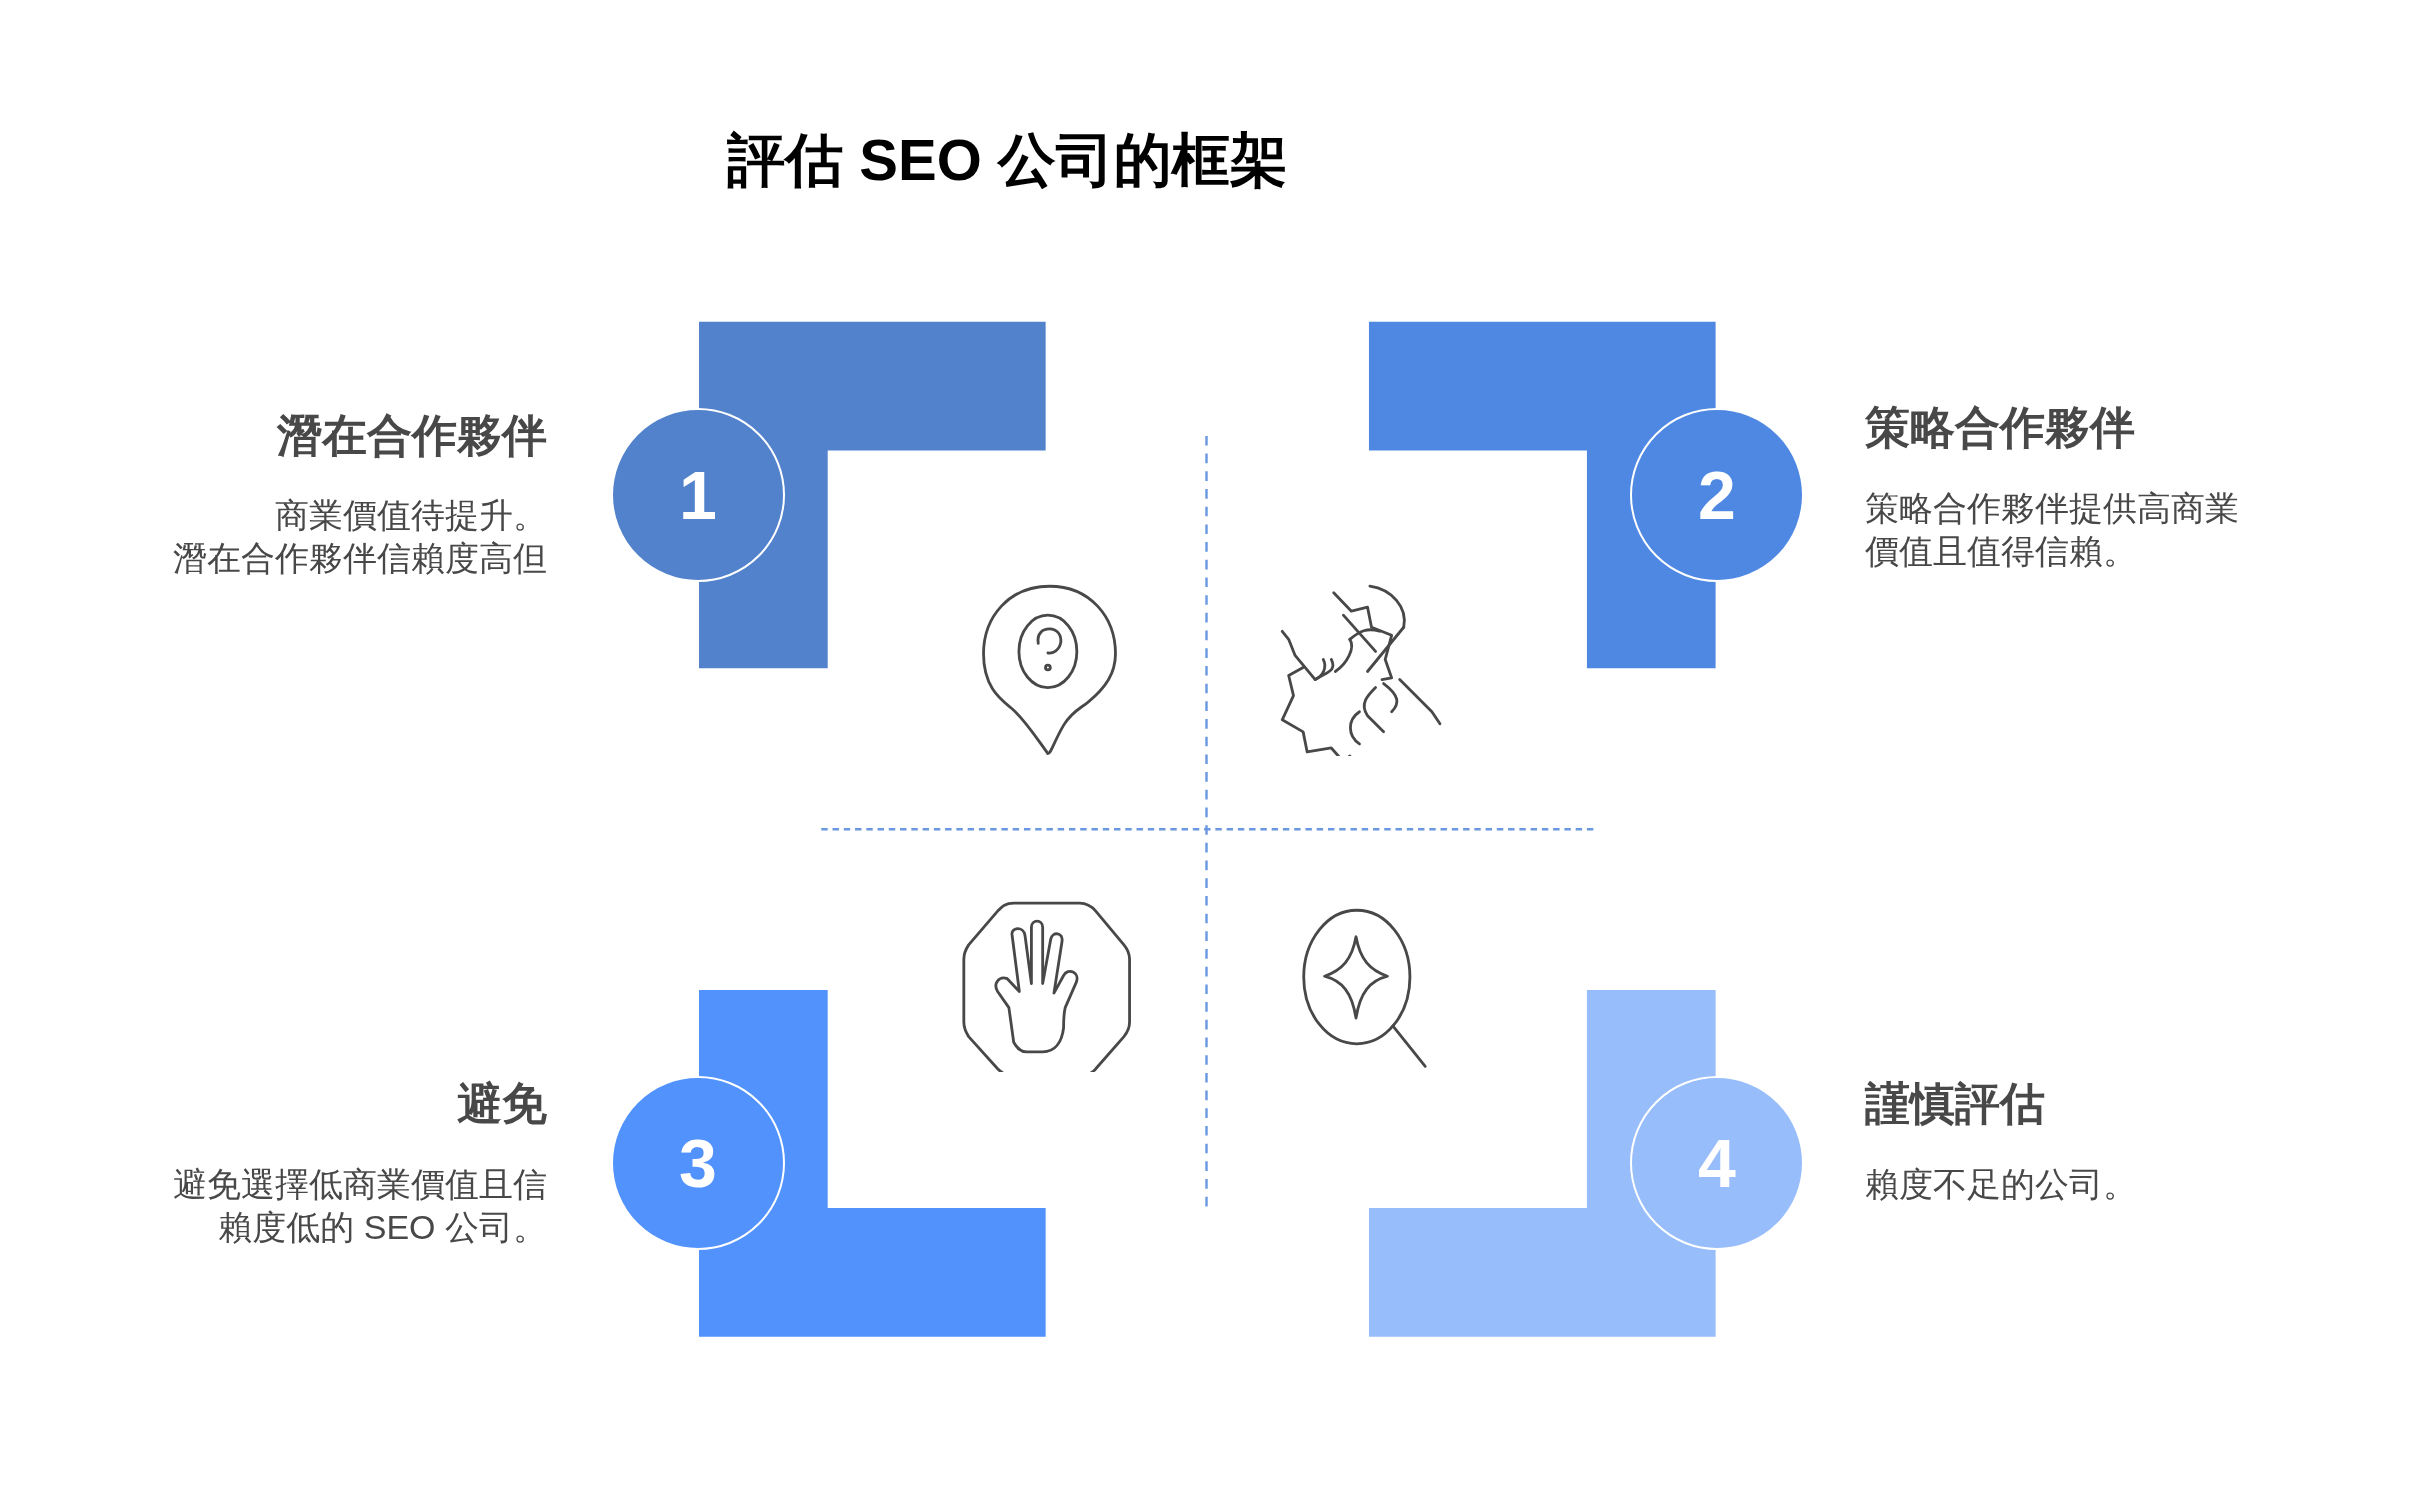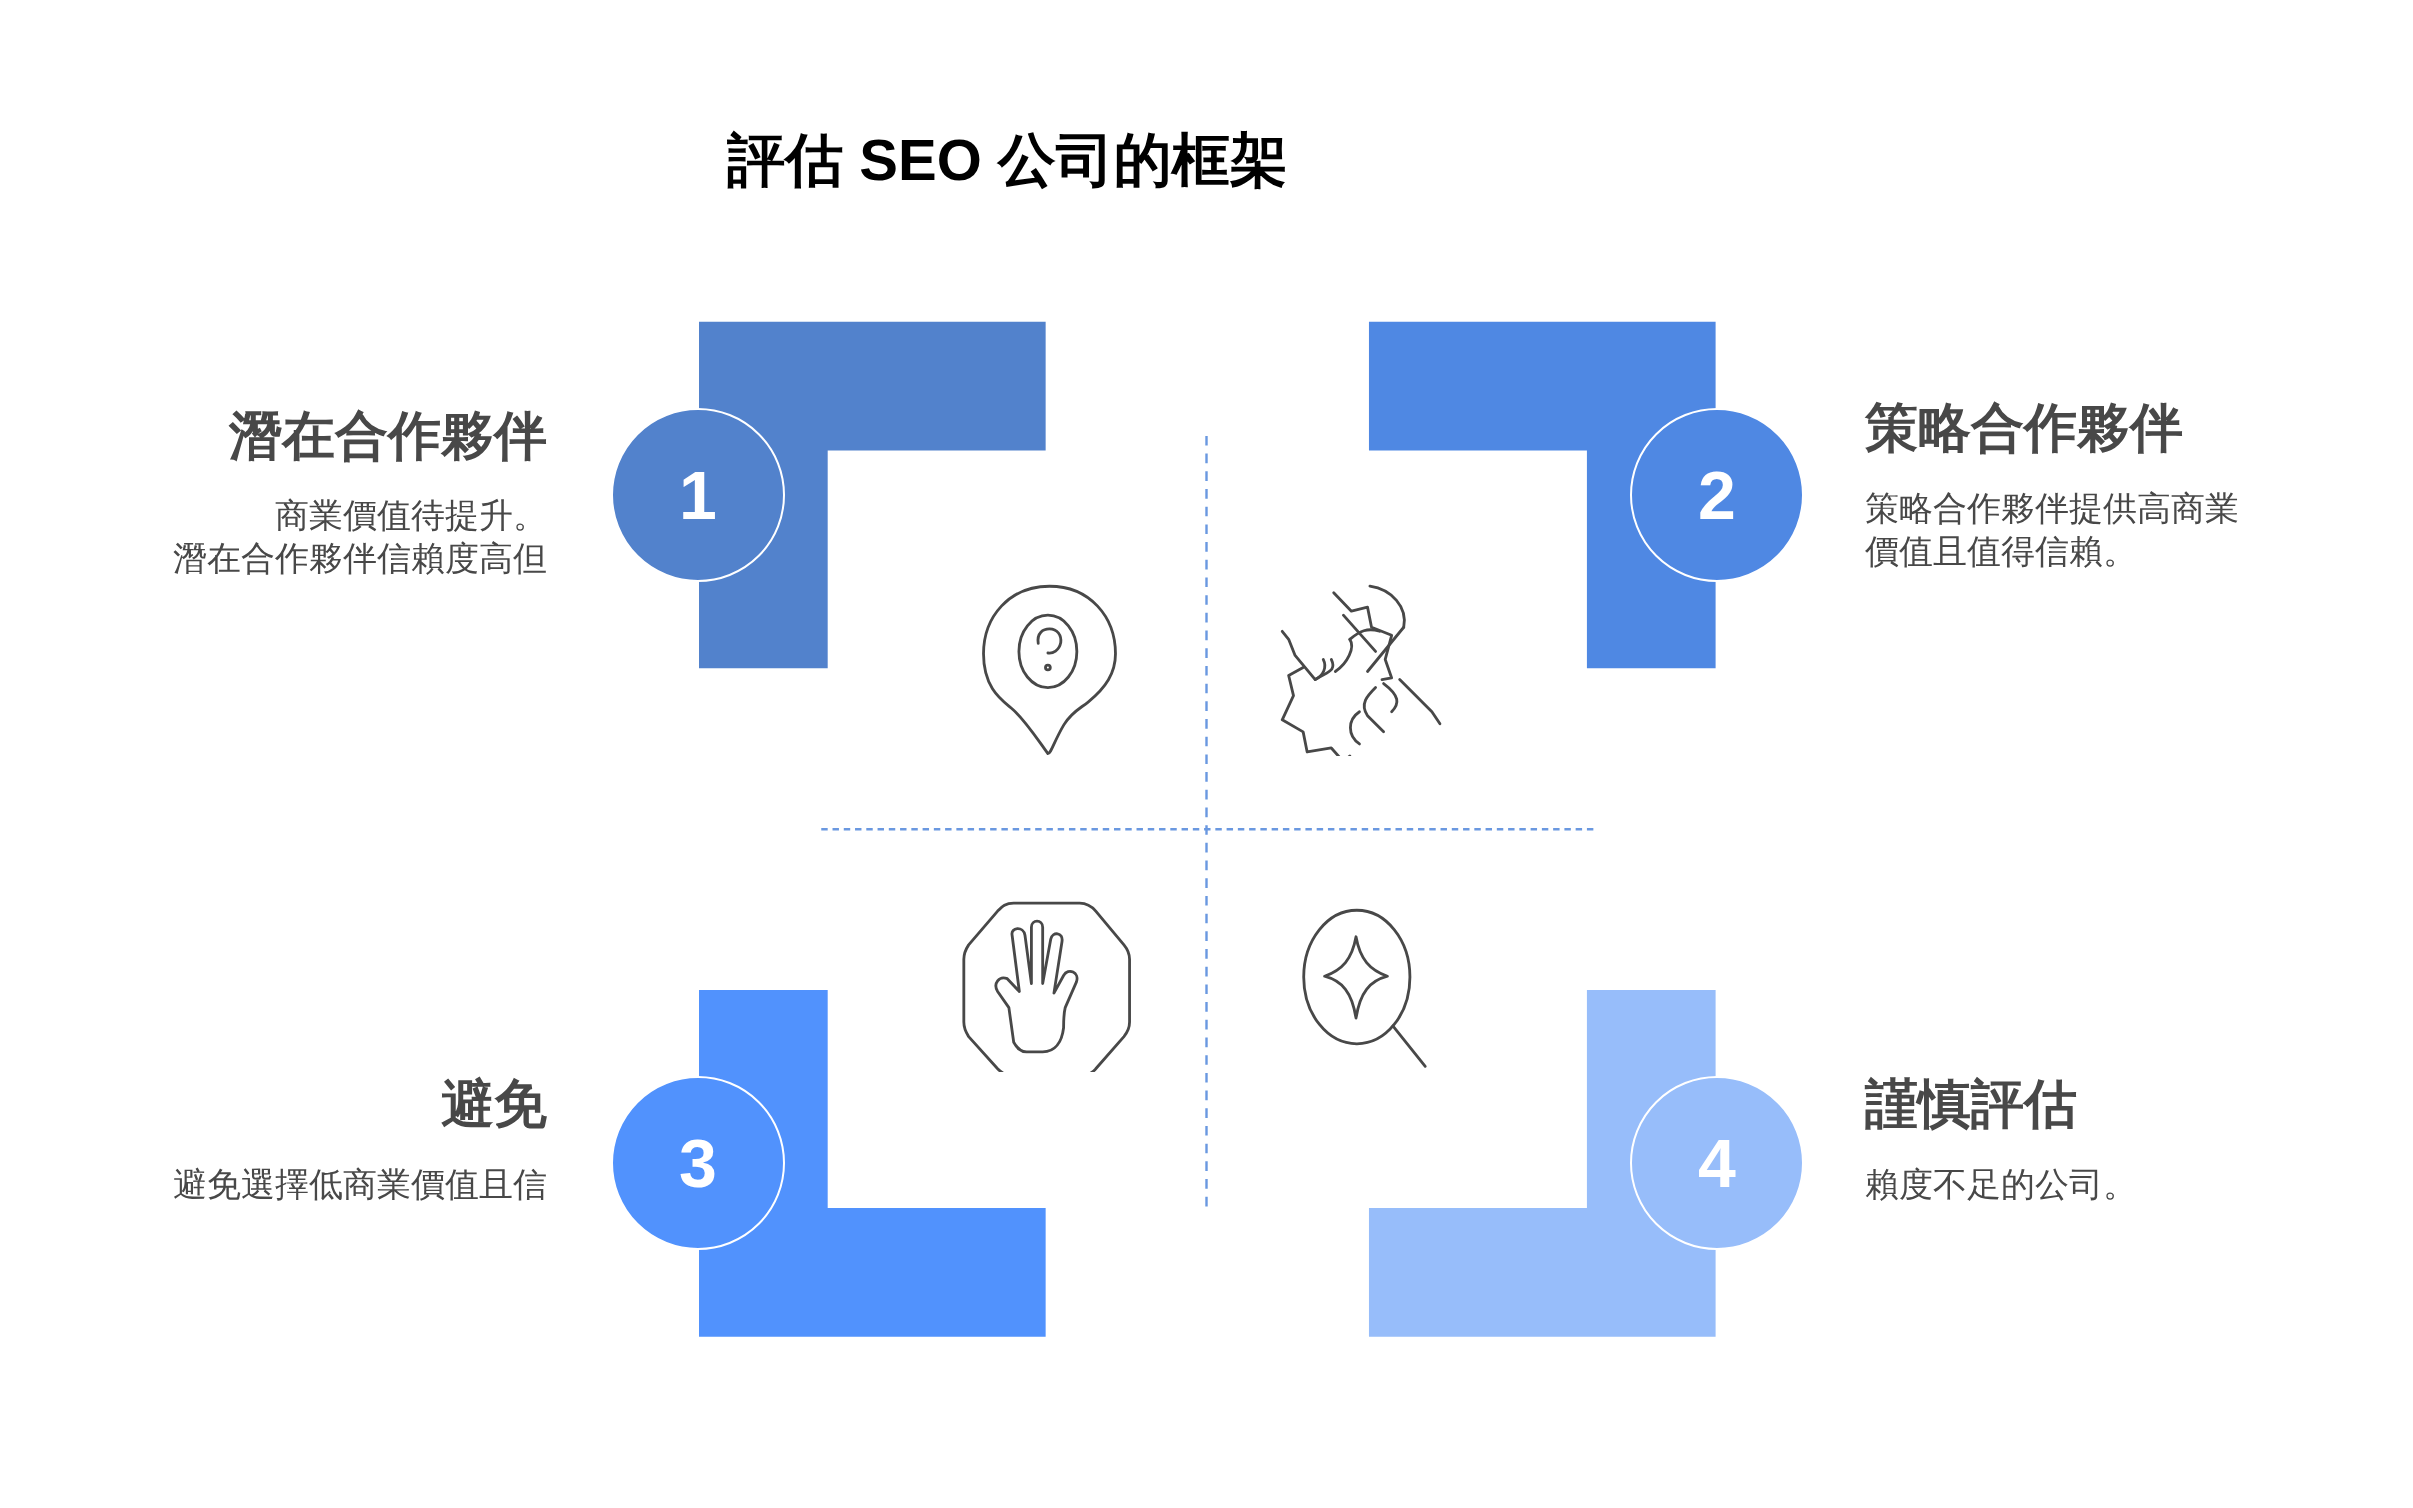--- a/index.html
+++ b/index.html
@@ -5,21 +5,21 @@
   html, body { margin:0; padding:0; background:#ffffff; }
   body { width:2413px; height:1508px; position:relative; overflow:hidden;
          font-family:"Liberation Sans","DejaVu Sans",sans-serif; color:#484848; }
   .title { position:absolute; left:0; width:2015px; top:121px; text-align:center;
            font-size:58px; font-weight:700; line-height:77px; color:#000000; }
   .lshape { position:absolute; left:0; top:0; width:2413px; height:1508px; }
   .badge { position:absolute; width:174px; height:174px; border-radius:50%;
            box-sizing:border-box; border:2.4px solid #ffffff; display:flex;
            align-items:center; justify-content:center; color:#ffffff;
            font-size:68px; font-weight:700; }
-  .heading { position:absolute; font-size:53px; font-weight:700; line-height:56px; color:#484848; white-space:nowrap; }
+  .heading { position:absolute; font-size:45px; font-weight:700; line-height:56px; color:#484848; white-space:nowrap; }
   .desc { position:absolute; font-size:34px; line-height:43px; color:#484848; width:451px; }
   .left { text-align:right; }
   .right { text-align:left; }
   .icon { position:absolute; }
 </style>
 </head>
 <body>
 
 <div class="title">評估 SEO 公司的框架</div>
 
@@ -58,20 +58,21 @@
 
 <div class="heading right" style="left:1865px; top:400px;">策略合作夥伴</div>
 <div class="desc right" style="left:1865px; top:487px;">
   <div>策略合作夥伴提供高商業</div>
   <div>價值且值得信賴。</div>
 </div>
 
 <div class="heading left" style="right:1866px; top:1076px;">避免</div>
 <div class="desc left" style="right:1866px; top:1163px;">
   <div>避免選擇低商業價值且信</div>
+  <div>賴度低的 SEO 公司。</div>
 </div>
 
 <div class="heading right" style="left:1865px; top:1076px;">謹慎評估</div>
 <div class="desc right" style="left:1865px; top:1163px;">
   <div>賴度不足的公司。</div>
 </div>
 
 <svg class="icon" style="left:977px; top:583px;" width="145" height="173" viewBox="0 0 180 215" xmlns="http://www.w3.org/2000/svg">
   <g fill="none" stroke="#484848" stroke-width="3.5" stroke-linecap="round" stroke-linejoin="round">
     <path d="M90 4 C40 4 8 42 8 88 C8 130 30 145 42 155 C58 168 72 190 88 212 C92 212 96 196 108 176 C118 160 128 156 138 148 C160 130 172 112 172 88 C172 42 140 4 90 4 Z"></path>

